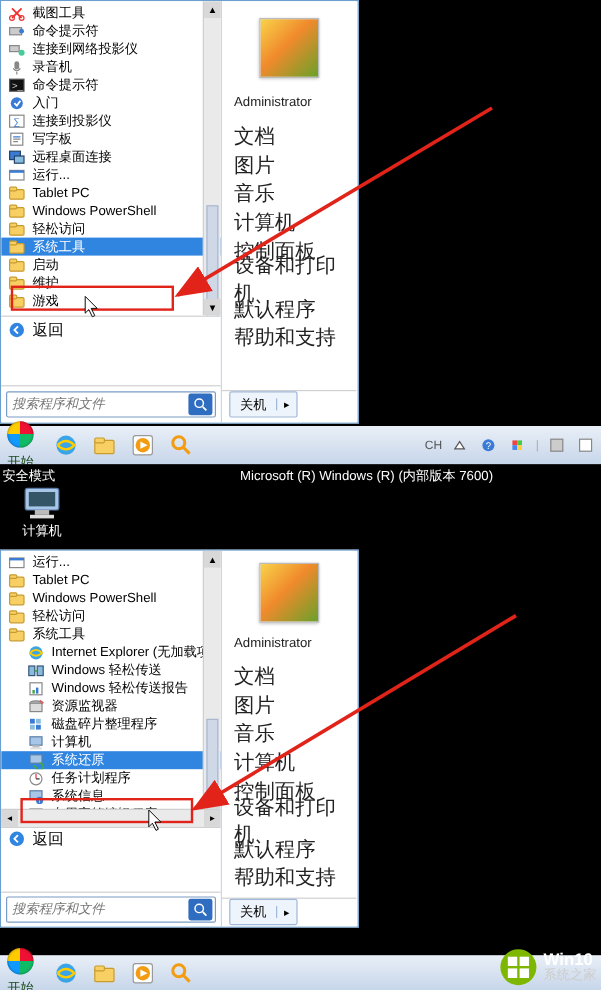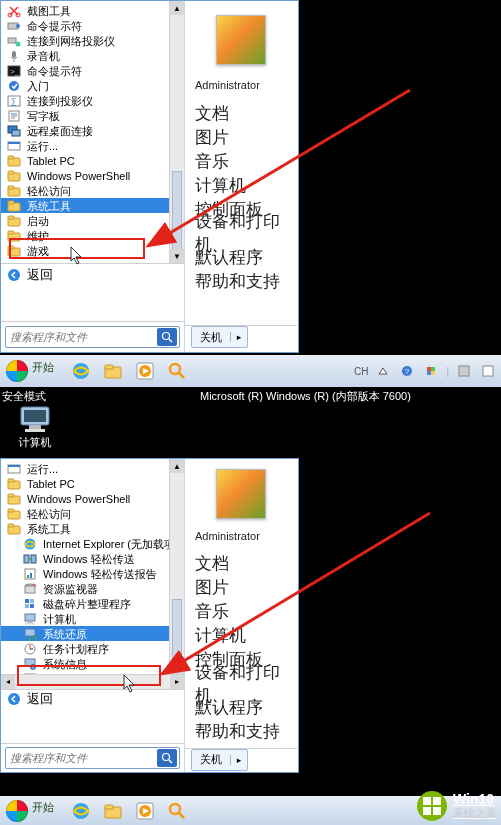--- a/index.html
+++ b/index.html
@@ -223,24 +223,25 @@
     height: 32px;
     background: linear-gradient(#e9eff7,#c7d6ea);
     display: flex;
     align-items: center;
     gap: 6px;
     padding: 0 4px;
     box-sizing: border-box;
   }
   .start-btn {
     display: flex;
-    align-items: flex-start;
+    align-items: flex-end;
     gap: 4px;
     padding: 2px 8px 2px 2px;
     border-radius: 10px;
+    flex-direction: column;
   }
   .start-orb {
     width: 22px; height: 22px;
     border-radius: 50%;
     background: conic-gradient(#e13 0 25%, #1b6 0 50%, #19f 0 75%, #fc0 0);
     box-shadow: inset 0 0 2px rgba(0,0,0,.5);
   }
   .start-text { font-size: 11px; color: #1a4a1a; }
   .tb-icon {
     width: 26px; height: 24px;
@@ -310,21 +311,21 @@
     display: flex;
     align-items: center;
     gap: 6px;
   }
   .watermark-logo {
     width: 30px; height: 30px;
     background: #7db701;
     border-radius: 50%;
     display: flex; align-items: center; justify-content: center;
   }
-  .watermark-text { display: flex; flex-direction: column; line-height: 14px; text-decoration: underline; }
+  .watermark-text { display: flex; flex-direction: column; line-height: 14px; }
   .watermark-text .l1 { font-size: 14px; font-weight: bold; }
   .watermark-text .l2 { font-size: 11px; color: #ccc; }
 
   .cursor {
     position: absolute;
     width: 14px;
     height: 20px;
     pointer-events: none;
   }
 </style>

